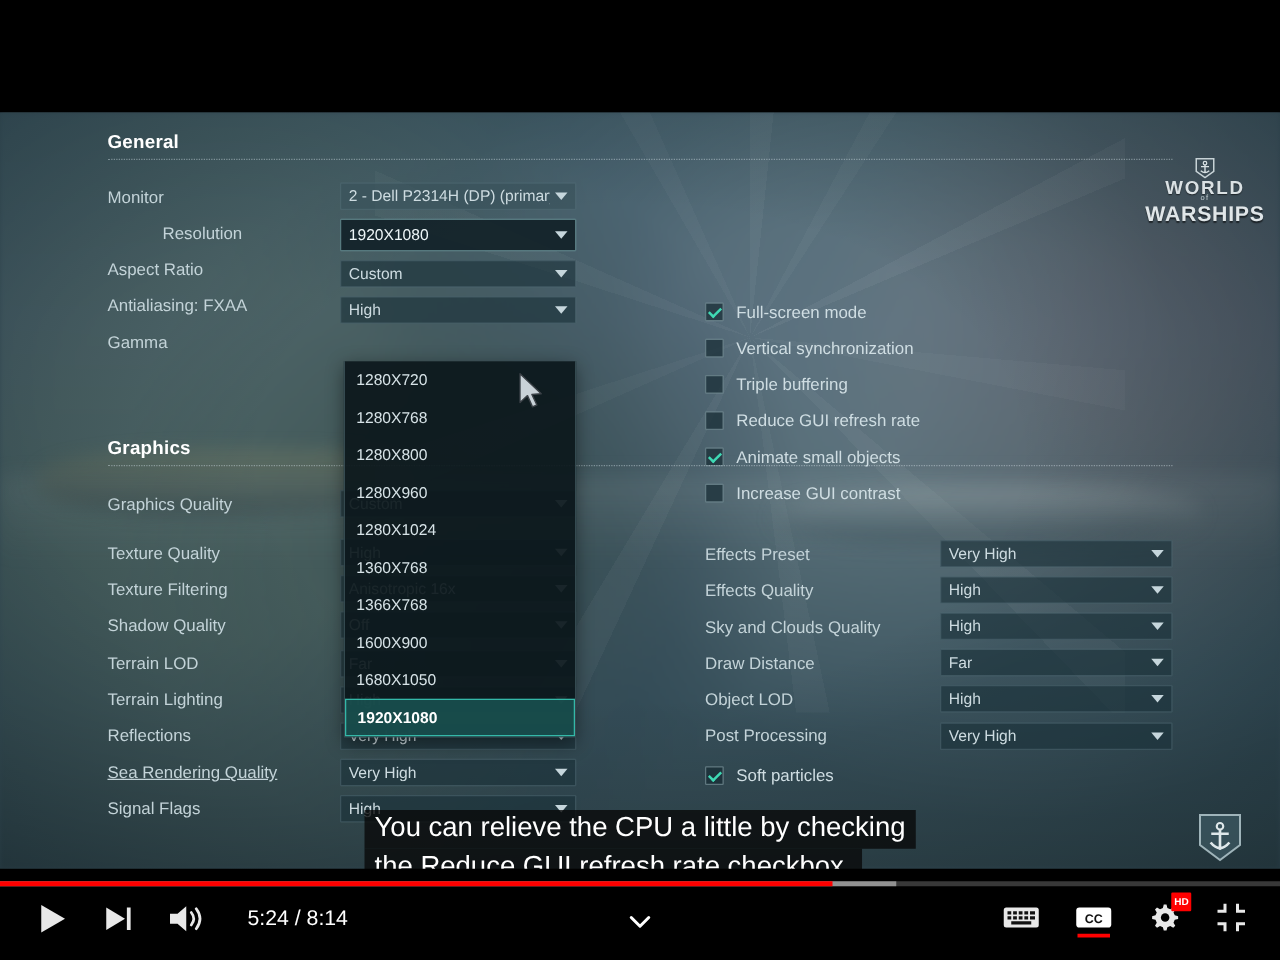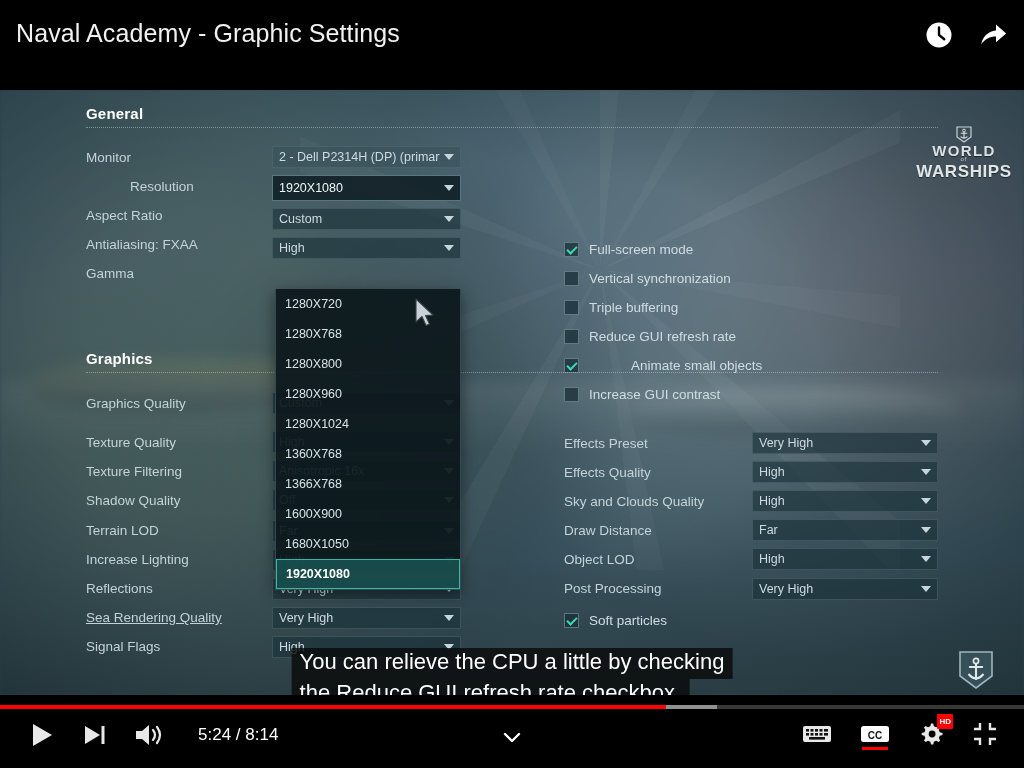--- a/index.html
+++ b/index.html
@@ -368,38 +368,38 @@
         <span class="cblabel">Vertical synchronization</span>
       </div>
       <div class="cbrow" style="left:564px; top:210px;">
         <span class="cbox"></span>
         <span class="cblabel">Triple buffering</span>
       </div>
       <div class="cbrow" style="left:564px; top:239px;">
         <span class="cbox"></span>
         <span class="cblabel">Reduce GUI refresh rate</span>
       </div>
-      <div class="cbrow" style="left:564px; top:268px;gap:42px;">
+      <div class="cbrow" style="left:564px; top:268px;">
         <span class="cbox checked"></span>
         <span class="cblabel">Animate small objects</span>
       </div>
       <div class="cbrow" style="left:564px; top:297px;">
         <span class="cbox"></span>
         <span class="cblabel">Increase GUI contrast</span>
       </div>
 
       <div class="section-head" style="left:86px; top:260px;">Graphics</div>
       <div class="dotted-rule" style="left:86px; top:282px; width:852px;"></div>
 
       <div class="setting-label" style="left:86px; top:306px;">Graphics Quality</div>
       <div class="setting-label" style="left:86px; top:345px;">Texture Quality</div>
       <div class="setting-label" style="left:86px; top:374px;">Texture Filtering</div>
       <div class="setting-label" style="left:86px; top:403px;">Shadow Quality</div>
       <div class="setting-label" style="left:86px; top:433px;">Terrain LOD</div>
-      <div class="setting-label" style="left:86px; top:462px;">Increase Lighting</div>
+      <div class="setting-label" style="left:86px; top:462px;">Terrain Lighting</div>
       <div class="setting-label" style="left:86px; top:491px;">Reflections</div>
       <div class="setting-label" style="left:86px; top:520px;text-decoration:underline;">Sea Rendering Quality</div>
       <div class="setting-label" style="left:86px; top:549px;">Signal Flags</div>
 
       <div class="combo" style="left:272px; top:302px; width:189px;">
         <span class="val">Custom</span>
         <span class="caret"></span>
       </div>
       <div class="combo" style="left:272px; top:341px; width:189px;">
         <span class="val">High</span>
@@ -488,32 +488,20 @@
         <path d="M2 1 L2 24 L8 18.5 L12 27.5 L15.5 26 L11.5 17.5 L19 17 Z" fill="#c9d2d8" stroke="#3a4046" stroke-width="1.1" stroke-linejoin="round"></path>
       </svg>
     </div>
   </div>
 
   <div class="caption">
     <div><span>You can relieve the CPU a little by checking</span></div>
     <div><span>the Reduce GUI refresh rate checkbox.</span></div>
   </div>
 
-  <div class="video-topbar">
-    <div class="video-title">Naval Academy - Graphic Settings</div>
-    <div class="topbar-icons">
-      <svg class="ic" viewBox="0 0 24 24">
-        <circle cx="12" cy="12" r="10" fill="#fff"></circle>
-        <path d="M12 6 L12 12 L16.2 15.4" stroke="#000" stroke-width="1.9" fill="none" stroke-linecap="round"></path>
-      </svg>
-      <svg class="ic" viewBox="0 0 24 24">
-        <path d="M2.5 19.5 C4 11.5 10 8.6 14.4 8.3 L14.4 3.6 L22.5 10.7 L14.4 17.8 L14.4 13.1 C9.6 13.1 5.4 15.1 2.5 19.5 Z" fill="#fff"></path>
-      </svg>
-    </div>
-  </div>
 
   <div class="controls">
     <div class="progress">
       <div class="prog-buffer" id="buf" style="width: 70%;"></div>
       <div class="prog-played" id="ply" style="width: 65%;"></div>
     </div>
 
     <div class="ctrl-left">
       <svg class="ctrl-btn" width="28" height="28" viewBox="0 0 28 28">
         <path d="M5 3 L24 14 L5 25 Z" fill="#e8e8e8"></path>

